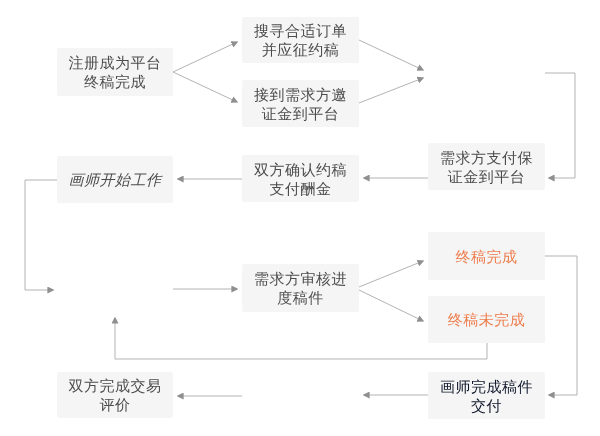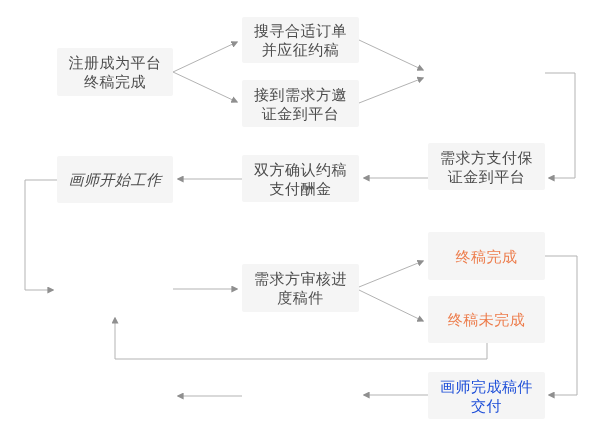--- a/index.html
+++ b/index.html
@@ -109,20 +109,24 @@
   </div>
 
   <div class="node" style="left:428px;top:232px;width:117px;height:48px">
     <span class="node-label" style="color: rgb(237, 124, 75);">终稿完成</span>
   </div>
 
   <div class="node" style="left:428px;top:296px;width:117px;height:47px">
     <span class="node-label" style="color: rgb(237, 124, 75);">终稿未完成</span>
   </div>
 
+  <div class="node" style="left:57px;top:372px;width:116px;height:46px">
+    <span class="node-label" style="color: rgb(76, 76, 76);">双方完成交易
+评价</span>
+  </div>
 
 
   <div class="node" style="left:428px;top:372px;width:117px;height:47px">
-    <span class="node-label" style="color: #1d4ed8;">画师完成稿件
+    <span class="node-label" style="color: #0f172a;">画师完成稿件
 交付</span>
   </div>
 
 </div>
 
 </body></html>

